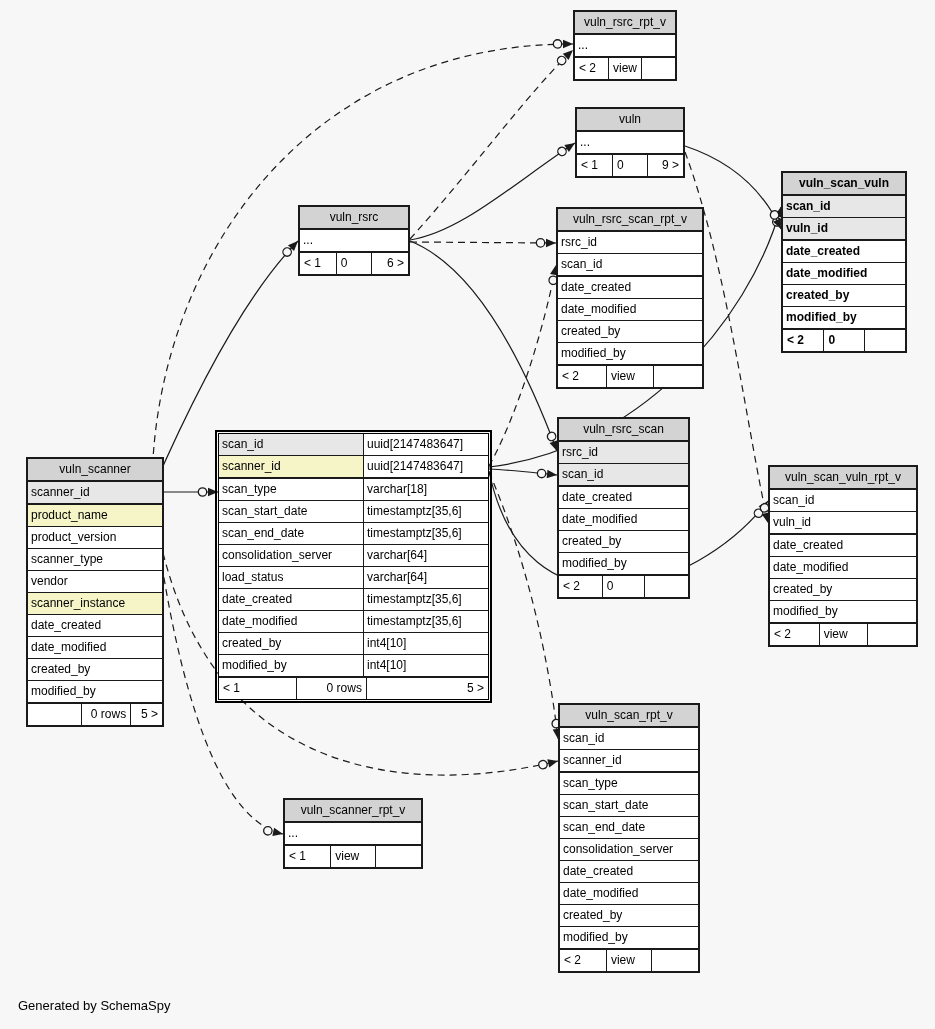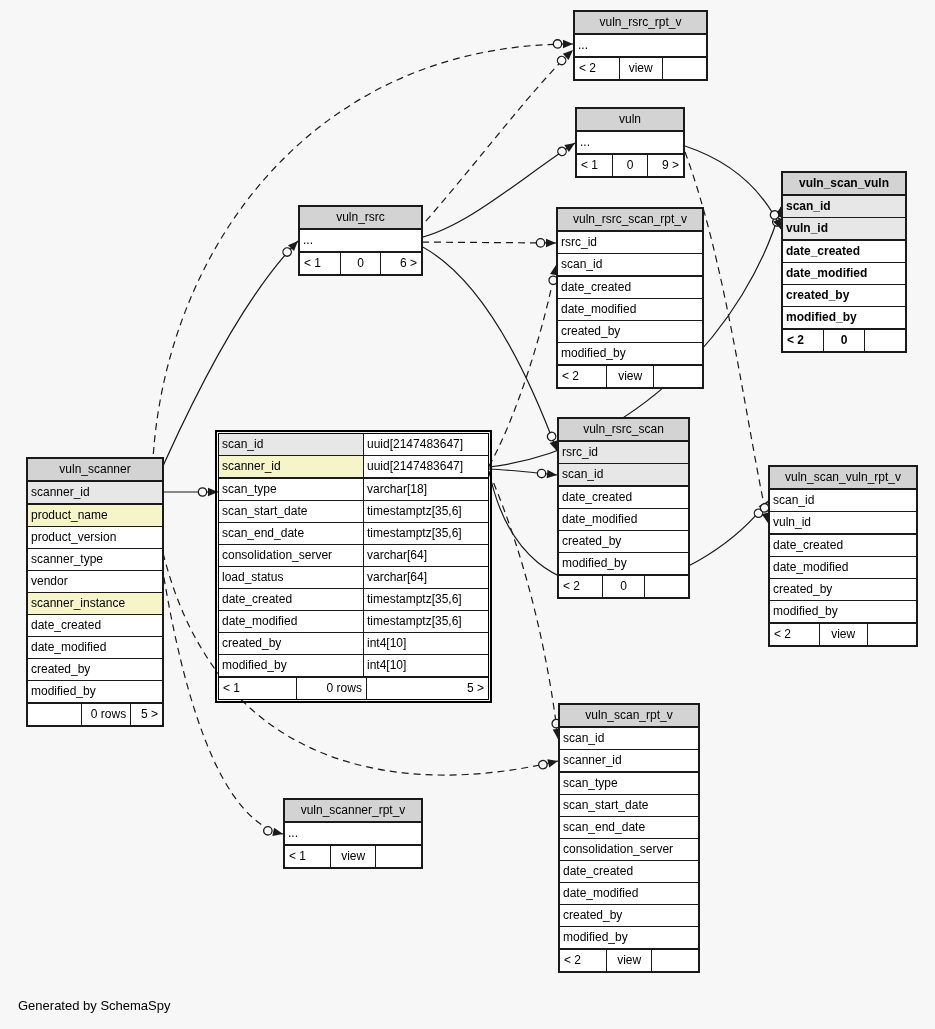--- a/index.html
+++ b/index.html
@@ -17,21 +17,21 @@
           white-space:nowrap;overflow:hidden;}
   .colrow.sep{border-bottom-width:2px;}
   .cname{flex:1 1 auto;padding-left:3px;background:#fff;overflow:hidden;}
   .cname.pk{background:#e7e7e7;}
   .cname.index{background:#f5f5c8;}
   .two .cname{flex:0 0 141px;}
   .ctype{flex:1 1 auto;border-left:1px solid #1a1a1a;padding-left:3px;overflow:hidden;}
   .tfoot{display:flex;height:21px;border-top:1px solid #1a1a1a;}
   .fcell{box-sizing:border-box;border-right:1px solid #1a1a1a;padding:0 4px;overflow:hidden;}
   .fcell:last-child{border-right:none;}
-  .al{text-align:left}.ac{text-align:center}.ar{text-align:right}
+  .al{text-align:left}.ac{text-align:left}.ar{text-align:right}
   #note{position:absolute;left:18px;top:998px;font-size:13px;}
 </style>
 </head>
 <body>
 
 <div id="canvas">
   <svg id="edges" viewBox="0 0 935 1029" xmlns="http://www.w3.org/2000/svg">
     <defs>
       <marker id="fkend" markerUnits="userSpaceOnUse" markerWidth="24" markerHeight="14" refX="23" refY="7" orient="auto">
         <circle cx="7.5" cy="7" r="4.2" fill="#f7f7f7" stroke="#1a1a1a" stroke-width="1.3"></circle>
@@ -50,21 +50,21 @@
       <path d="M410,239 C 468,175 532,88 573,50" class="edge dashed" marker-end="url(#fkend)"></path>
       <path d="M410,242 L556,243" class="edge dashed" marker-end="url(#fkend)"></path>
       <path d="M489,466 C 516,418 544,330 556,265" class="edge dashed" marker-end="url(#fkend)"></path>
       <path d="M152,494 C 170,645 208,818 283,834" class="edge dashed" marker-end="url(#fkend)"></path>
       <path d="M152,494 C 188,772 395,800 558,761" class="edge dashed" marker-end="url(#fkend)"></path>
       <path d="M489,472 C 527,560 549,660 558,739" class="edge dashed" marker-end="url(#fkend)"></path>
       <path d="M685,152 C 727,265 747,430 768,523" class="edge dashed" marker-end="url(#fkend)"></path>
     </svg>
 
   <div id="tables">
-      <div class="table" style="left: 573px; top: 10px; width: 135px;">
+      <div class="table" style="left: 573px; top: 10px; width: 104px;">
         <div class="thead">vuln_rsrc_rpt_v</div>
         <div class="colrow">
           <span class="cname plain">...</span>
         </div>
         <div class="tfoot">
           <span class="fcell al" style="width: 34%;">&lt; 2</span>
           <span class="fcell ac" style="width: 33%;">view</span>
           <span class="fcell ar" style="width: 33%;"></span>
         </div>
       </div>
@@ -98,21 +98,21 @@
         </div>
         <div class="colrow">
           <span class="cname plain">modified_by</span>
         </div>
         <div class="tfoot">
           <span class="fcell al" style="width: 34%;">&lt; 2</span>
           <span class="fcell ac" style="width: 33%;">0 rows</span>
           <span class="fcell ar" style="width: 33%;"></span>
         </div>
       </div>
-      <div class="table" style="left: 298px; top: 205px; width: 125px;">
+      <div class="table" style="left: 298px; top: 205px; width: 112px;">
         <div class="thead">vuln_rsrc</div>
         <div class="colrow">
           <span class="cname plain">...</span>
         </div>
         <div class="tfoot">
           <span class="fcell al" style="width: 34%;">&lt; 1</span>
           <span class="fcell ac" style="width: 33%;">0 rows</span>
           <span class="fcell ar" style="width: 33%;">6 &gt;</span>
         </div>
       </div>

